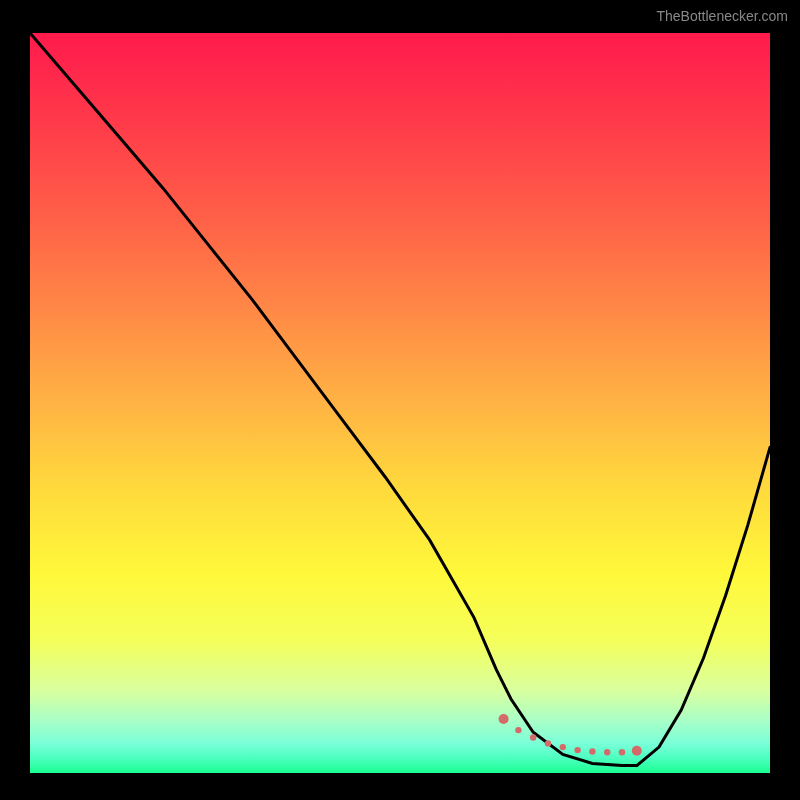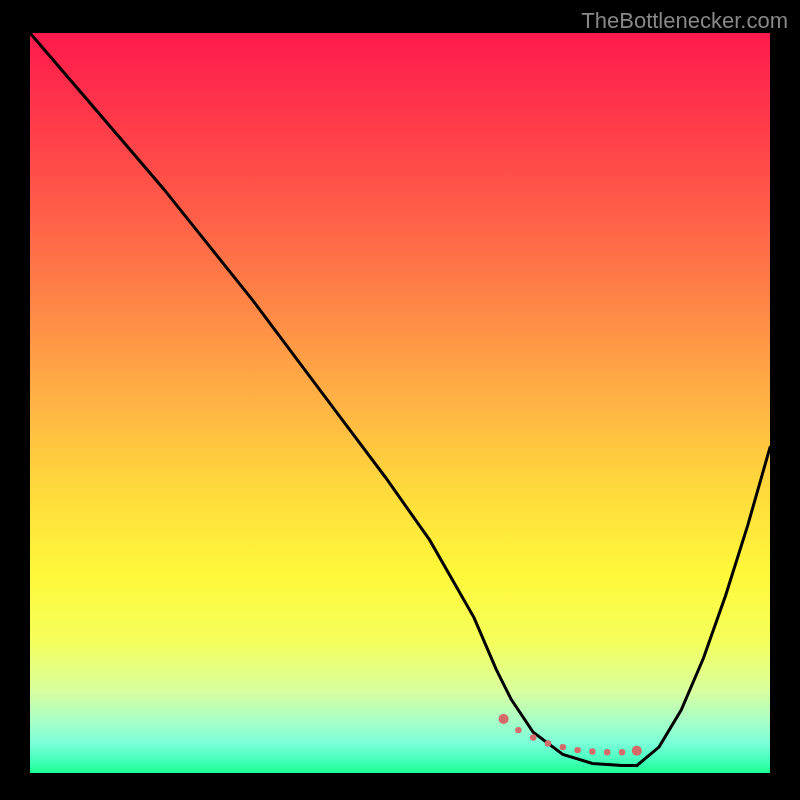--- a/index.html
+++ b/index.html
@@ -9,21 +9,21 @@
     background: #000;
     font-family: Arial, sans-serif;
     position: relative;
     overflow: hidden;
   }
   .attribution {
     position: absolute;
     top: 8px;
     right: 12px;
     color: #888;
-    font-size: 22px;
+    font-size: 14px;
     font-weight: 500;
     z-index: 10;
   }
   .plot-area {
     position: absolute;
     left: 30px;
     top: 33px;
     width: 740px;
     height: 740px;
   }

